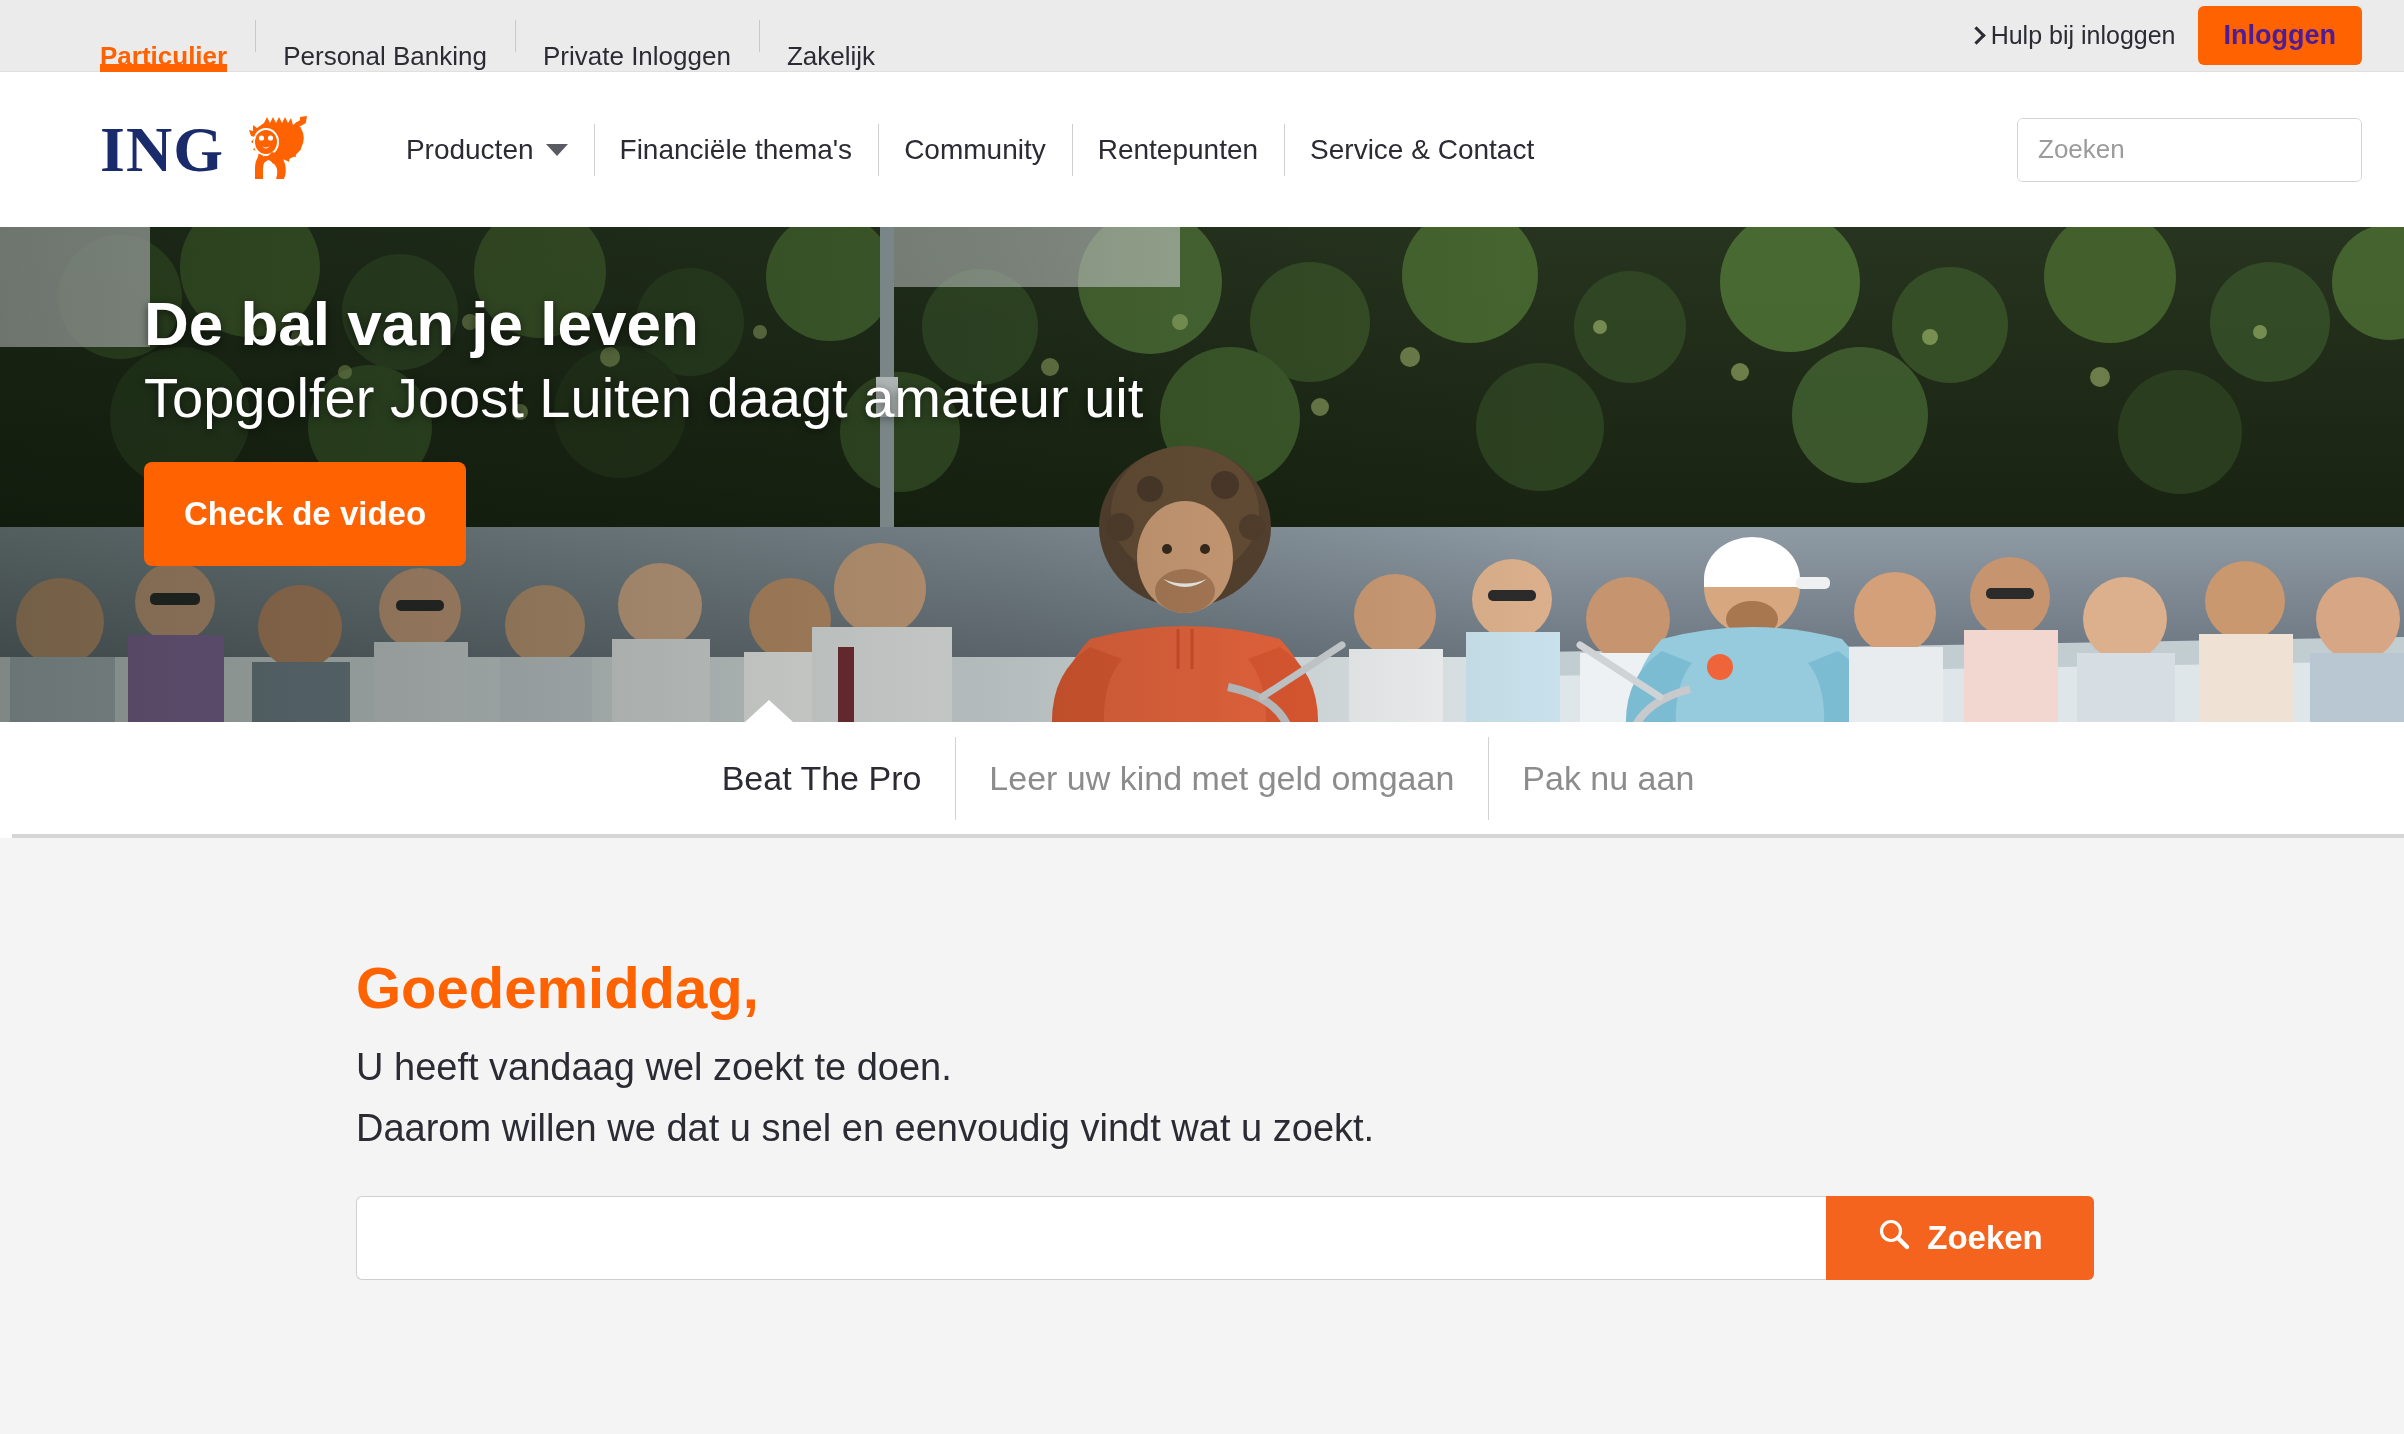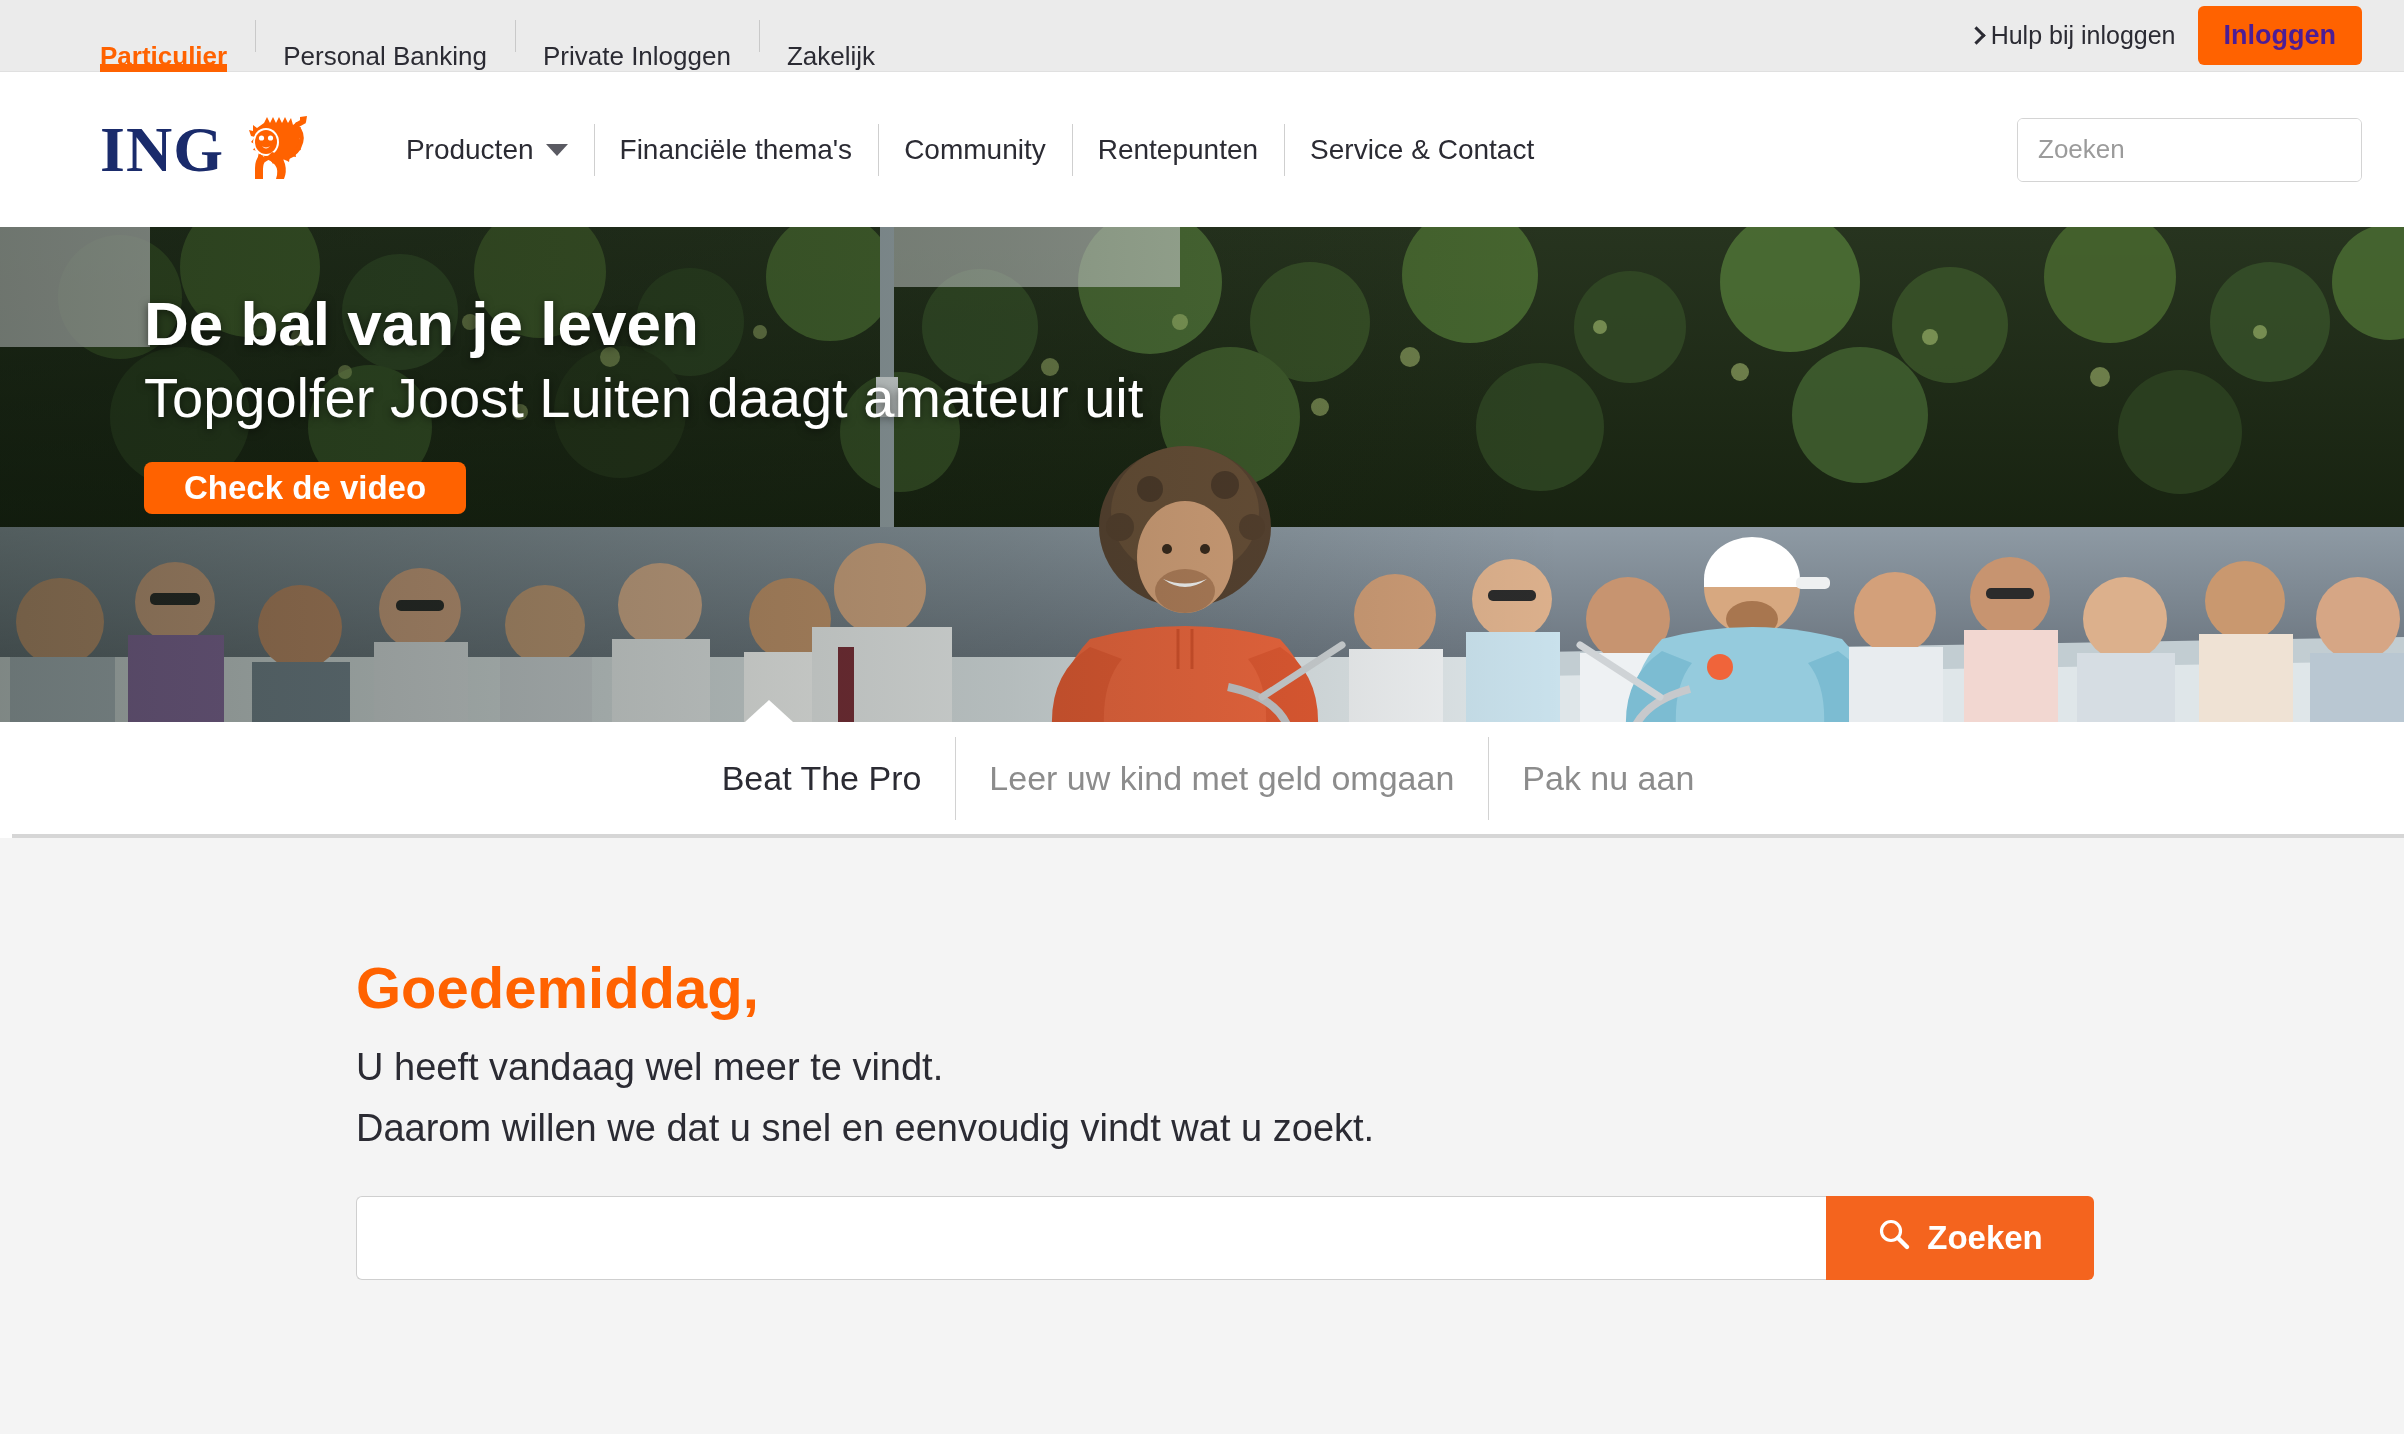--- a/index.html
+++ b/index.html
@@ -216,21 +216,21 @@
   }
   .hero-cta {
     margin-top: 32px;
     display: inline-block;
     background: #ff6200;
     color: #ffffff;
     font-size: 33px;
     font-weight: bold;
     border: none;
     border-radius: 8px;
-    padding: 7px 40px;
+    padding: 33px 40px;
     cursor: pointer;
     font-family: "Liberation Sans", sans-serif;
   }
   .hero-notch {
     position: absolute;
     left: 745px;
     bottom: 0;
     width: 0; height: 0;
     border-left: 24px solid transparent;
     border-right: 24px solid transparent;
@@ -576,21 +576,21 @@
     <span>Leer uw kind met geld omgaan</span>
   </div>
   <div class="ctab">
     <span>Pak nu aan</span>
   </div>
 </div>
 
 <div class="content">
   <div class="content-inner">
     <div class="greeting">Goedemiddag,</div>
-    <div class="sub-line">U heeft vandaag wel meer te vindt.</div>
+    <div class="sub-line">U heeft vandaag wel zoekt te doen.</div>
     <div class="sub-line second">Daarom willen we dat u snel en eenvoudig vindt wat u zoekt.</div>
 
     <div class="main-search">
       <input type="text" value="" placeholder="" style="">
       <button class="main-search-btn">
         <span>
           <svg width="34" height="34" viewBox="0 0 34 34">
             <circle cx="14" cy="14" r="9.5" fill="none" stroke="#ffffff" stroke-width="3.2"></circle>
             <line x1="21" y1="21" x2="30" y2="30" stroke="#ffffff" stroke-width="4.4" stroke-linecap="round"></line>
           </svg>

